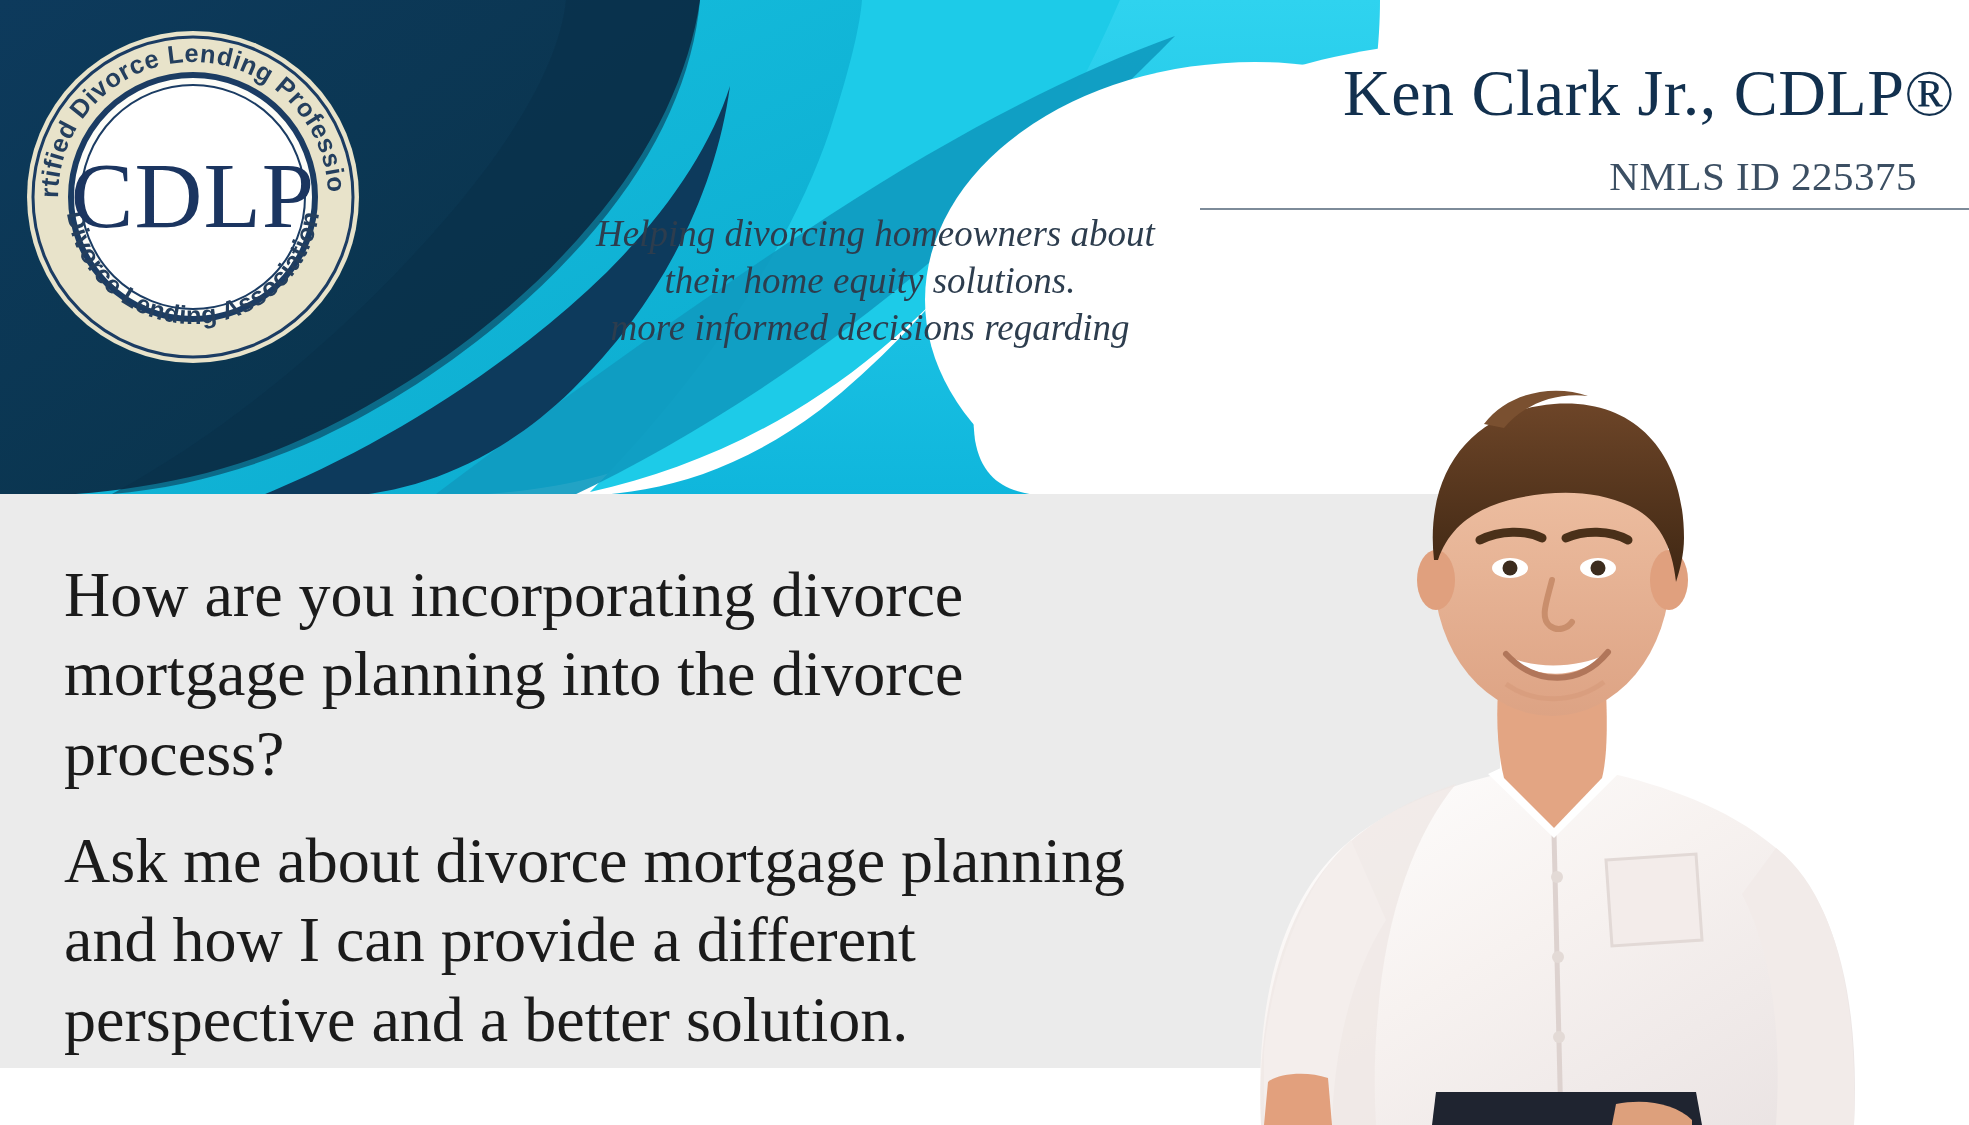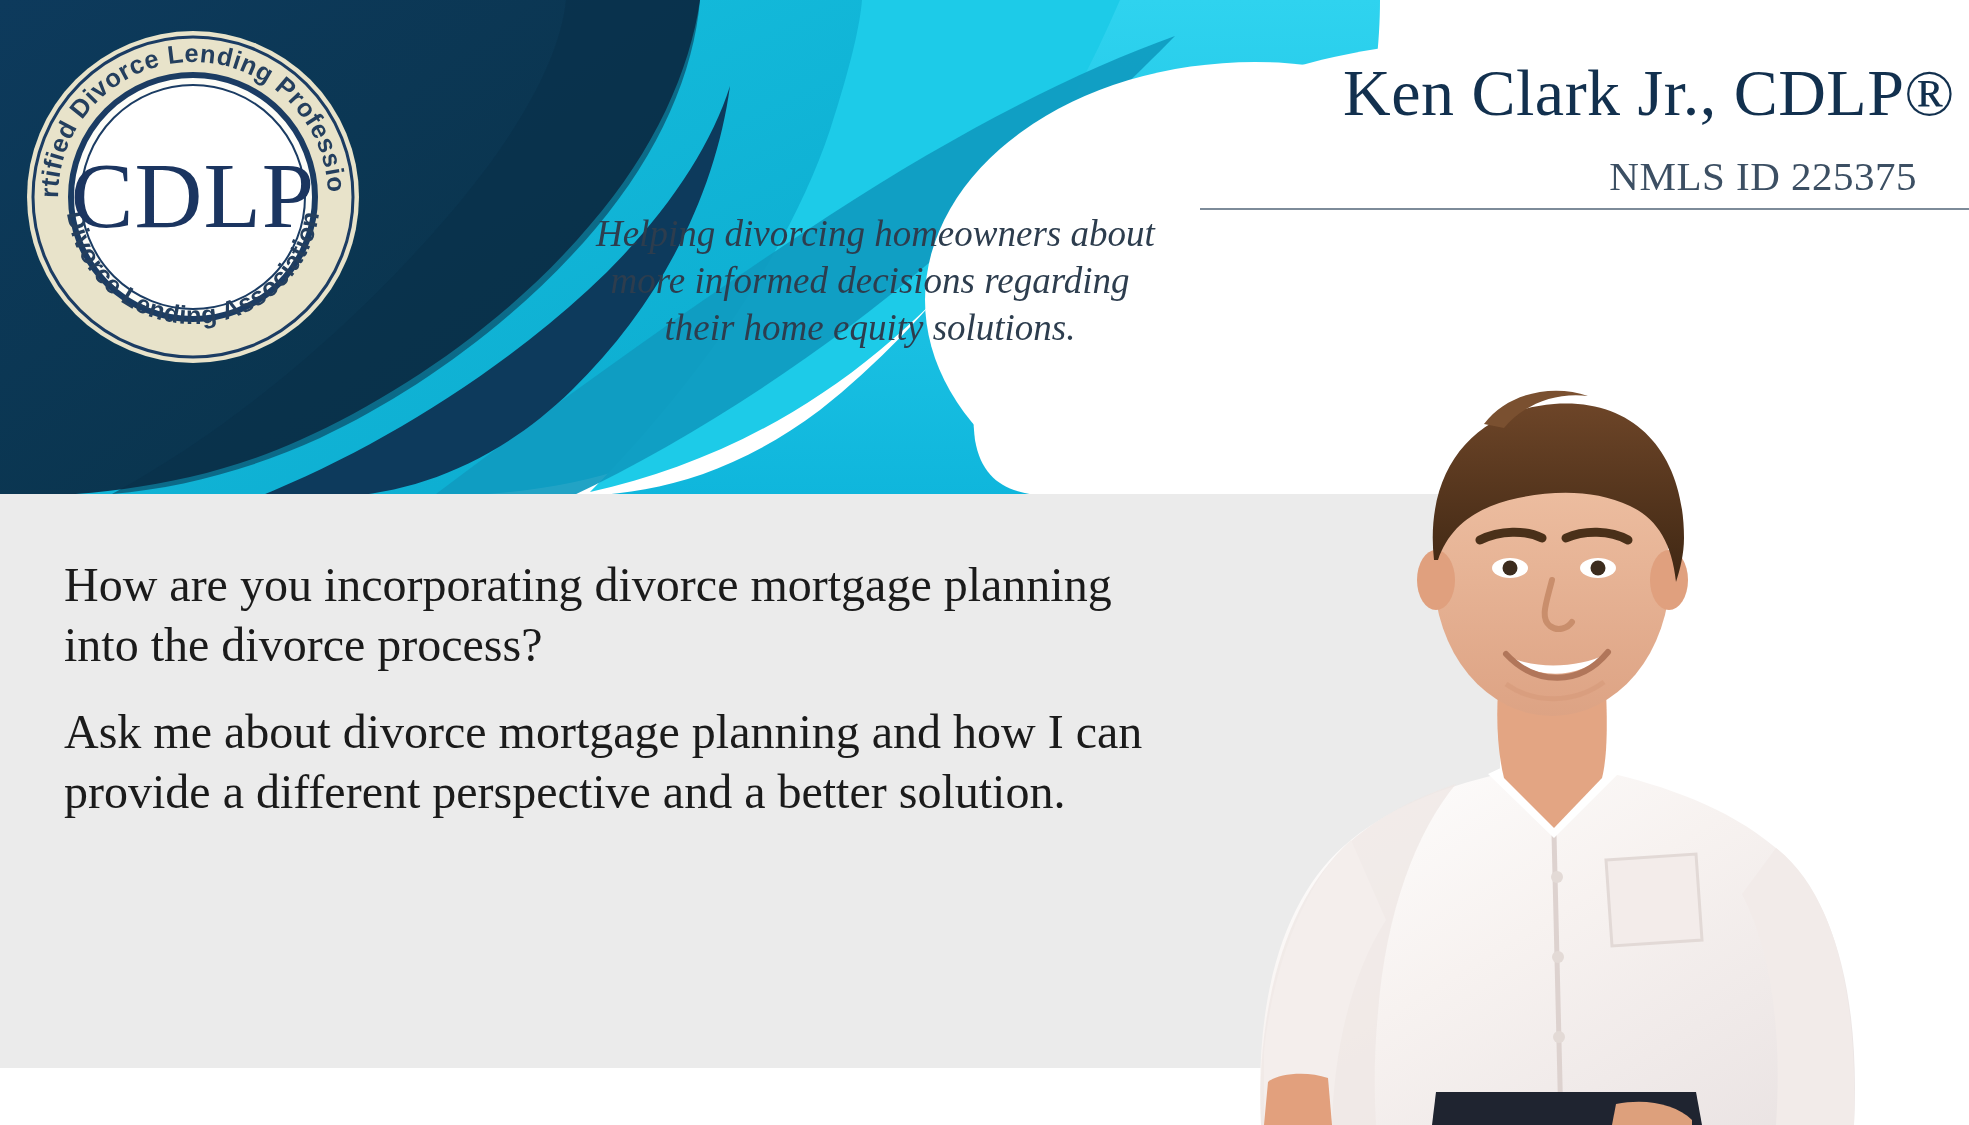--- a/index.html
+++ b/index.html
@@ -55,21 +55,21 @@
   
   .panel {
     position:absolute; left:0; top:494px; width:1500px; height:574px;
     background:#ebebeb;
   }
   .panel-body {
     position:absolute; left:64px; top:61px; width:1120px;
   }
   .para {
     font-family:"Liberation Serif", serif;
-    font-size:48px; line-height:1.24; color:#1b1b1b;
+    font-size:64px; line-height:1.24; color:#1b1b1b;
   }
   .para + .para { margin-top:28px; }
 
   
   .portrait {
     position:absolute; left:1136px; top:292px; width:833px; height:833px;
     overflow:hidden;
   }
   .portrait svg { display:block; width:833px; height:833px; }
 </style>
@@ -145,22 +145,22 @@
       </svg>
     </div>
 
     <div class="name-title">Ken Clark Jr., CDLP®</div>
 
     <div class="nmls-row">NMLS ID 225375</div>
     <div class="nmls-rule"></div>
 
     <div class="tagline">
       <div>Helping divorcing homeowners about</div>
+      <div>their home equity solutions.</div>
       <div>more informed decisions regarding</div>
-      <div>their home equity solutions.</div>
     </div>
   </div>
 
   <div class="panel">
     <div class="panel-body">
       <p class="para">How are you incorporating divorce mortgage planning into the divorce process?</p>
       <p class="para">Ask me about divorce mortgage planning and how I can provide a different perspective and a better solution.</p>
     </div>
   </div>
 

